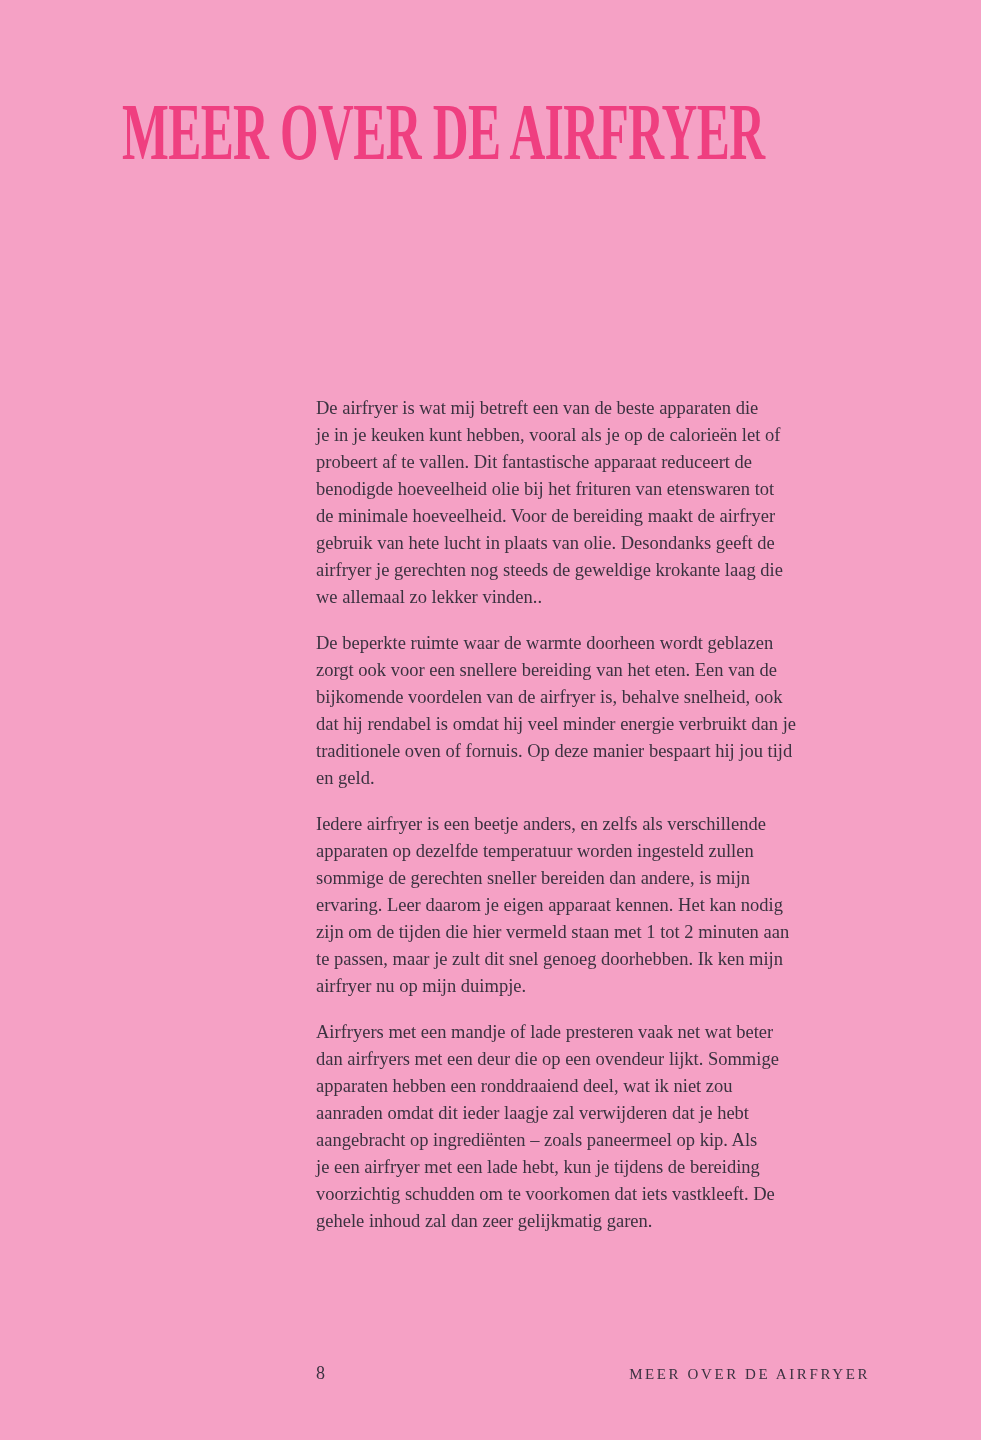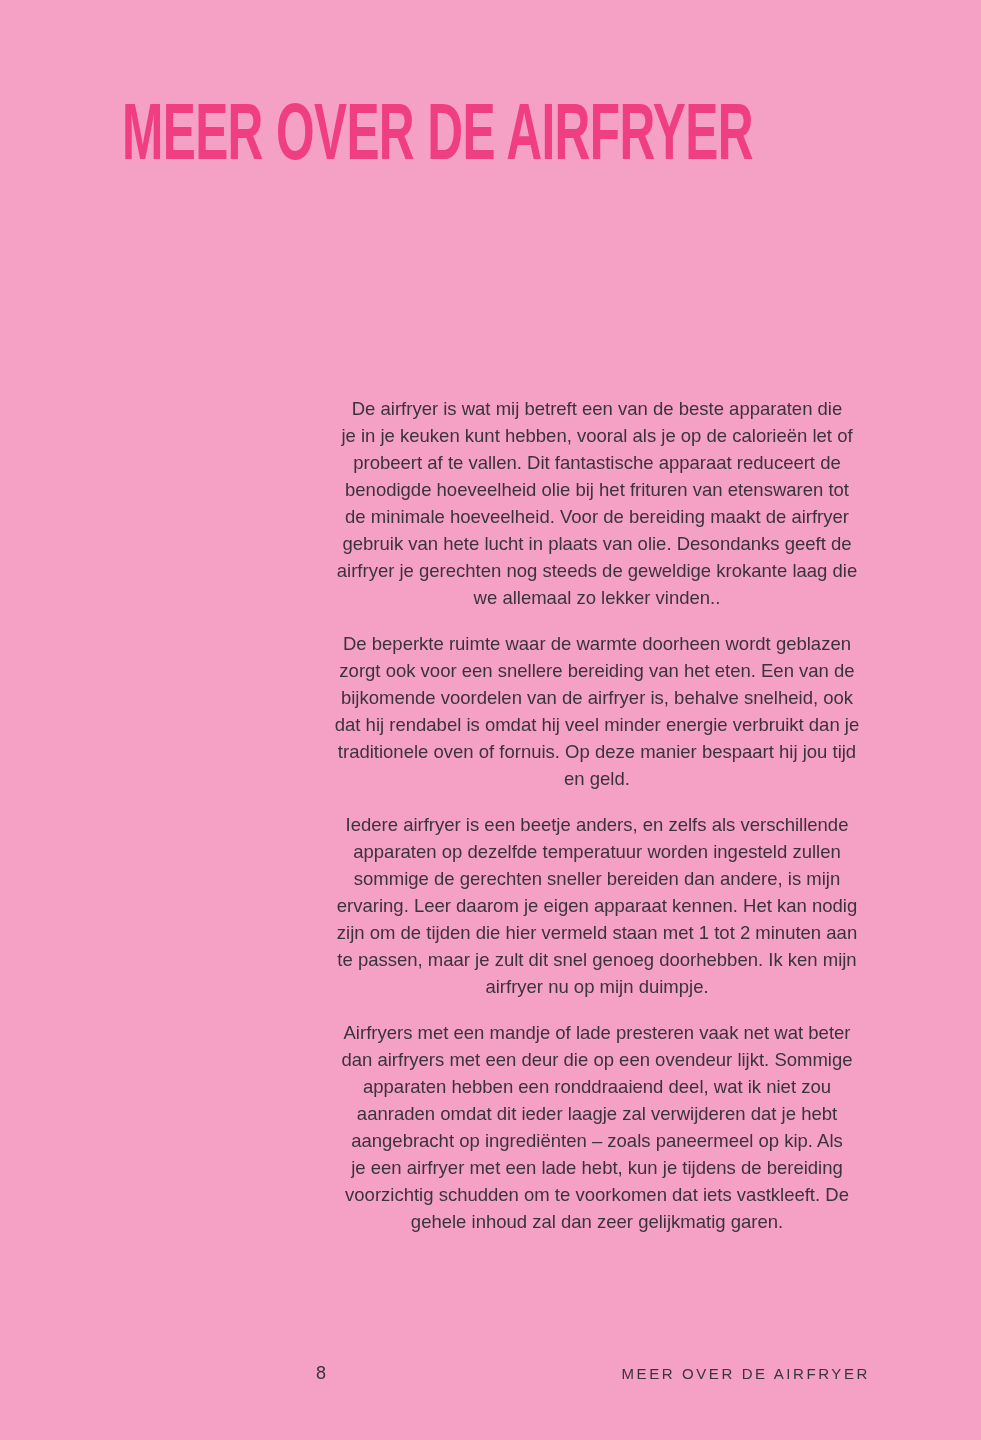--- a/index.html
+++ b/index.html
@@ -12,21 +12,21 @@
     margin:0;
     padding:0;
     background:var(--bg);
   }
   .page{
     position:relative;
     width:981px;
     height:1440px;
     background:var(--bg);
     overflow:hidden;
-    font-family:Liberation Sans, sans-serif;
+    font-family:Liberation Serif, serif;
   }
   .title{
     position:absolute;
     left:122px;
     top:92px;
     margin:0;
     font-size:80px;
     line-height:80px;
     font-weight:bold;
     letter-spacing:-1px;
@@ -36,21 +36,20 @@
     transform-origin:left top;
   }
   .body-text{
     position:absolute;
     left:316px;
     top:395px;
     width:562px;
     color:var(--text);
     font-size:18.5px;
     line-height:27px;
-    text-align:center;
   }
   .body-text p{
     margin:0 0 19px 0;
     white-space:pre-line;
   }
   .footer{
     position:absolute;
     left:316px;
     right:111px;
     top:1363px;

